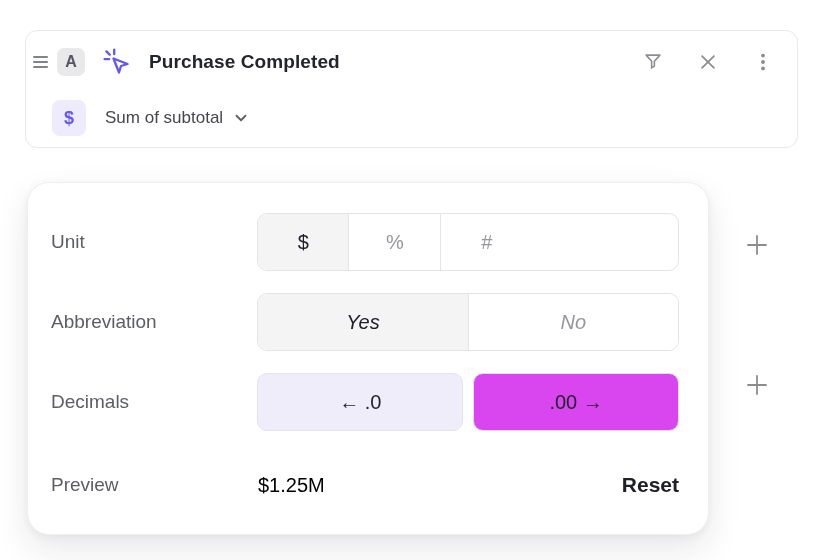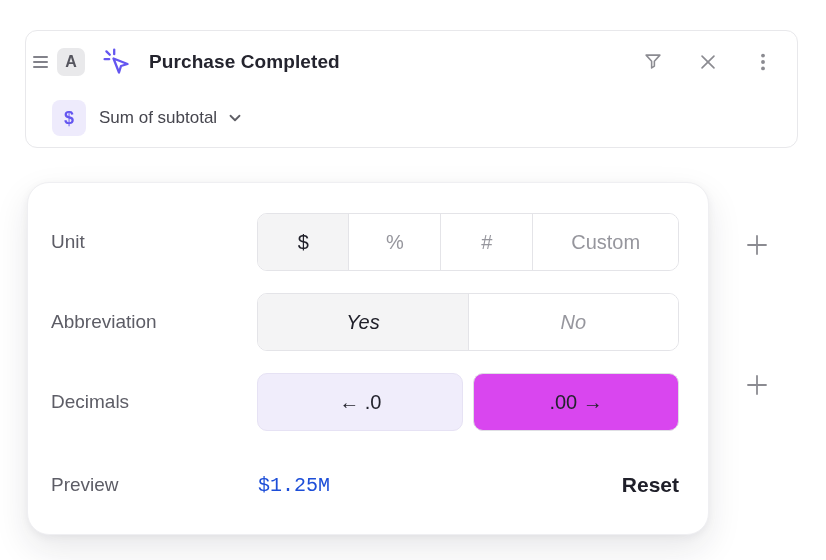--- a/index.html
+++ b/index.html
@@ -40,21 +40,21 @@
   .metric-row {
     position: absolute; left: 0; right: 0; top: 69px; height: 36px;
     display: flex; align-items: center; padding-left: 26px;
   }
   .metric-badge {
     width: 34px; height: 36px; border-radius: 8px;
     background: #eeebfc; color: #6456f0;
     font-size: 18px; font-weight: 700;
     display: flex; align-items: center; justify-content: center;
   }
-  .metric-label { margin-left: 13px; font-size: 17px; color: #46464e; }
+  .metric-label { margin-left: 19px; font-size: 17px; color: #46464e; }
   .metric-chevron { margin-left: 9px; display: flex; align-items: center; cursor: pointer; background: none; border: none; padding: 0; }
 
   
   .format-panel {
     position: absolute; left: 27px; top: 182px;
     width: 682px; height: 353px;
     background: #fff;
     border: 1px solid #efeff2;
     border-radius: 22px;
     box-shadow: 0 14px 34px rgba(25,25,46,.10), 0 2px 8px rgba(25,25,46,.05);
@@ -83,21 +83,21 @@
 
   .decimals-group { width: 423px; display: flex; gap: 10px; }
   .pill-btn {
     height: 58px; border-radius: 10px; flex: 1;
     display: flex; align-items: center; justify-content: center;
     font-size: 20px; color: #23232d; cursor: pointer; font-family: inherit;
     background: #d946ef; border: 1px solid #dfdfe4;
   }
   .pill-btn.selected { background: #f0edfb; border-color: #e6e2f4; }
 
-  .preview-value { font-family: Liberation Mono, monospace; font-size: 20px; color: #1d4ed8; }
+  .preview-value { font-family: Liberation Sans, sans-serif; font-size: 20px; color: #000000; }
   .reset-btn {
     margin-left: auto; font-size: 21px; font-weight: 700; color: #20202a;
     background: none; border: none; cursor: pointer; font-family: inherit; padding: 0;
   }
 
   
   .add-btn {
     position: absolute; width: 34px; height: 34px; left: 740px;
     display: flex; align-items: center; justify-content: center;
     background: none; border: none; cursor: pointer; padding: 0;
@@ -164,21 +164,20 @@
 </div>
 
 <div class="format-panel">
 
   <div class="panel-row" style="top:27px">
     <div class="row-label">Unit</div>
     <div class="segmented">
       <button class="segment seg-fixed-90 selected">$</button>
       <button class="segment seg-fixed-92">%</button>
       <button class="segment seg-fixed-92">#</button>
-      <button class="segment seg-flex">Custom</button>
     </div>
   </div>
 
   <div class="panel-row" style="top:107px">
     <div class="row-label">Abbreviation</div>
     <div class="segmented">
       <button class="segment seg-half selected">Yes</button>
       <button class="segment seg-half">No</button>
     </div>
   </div>

